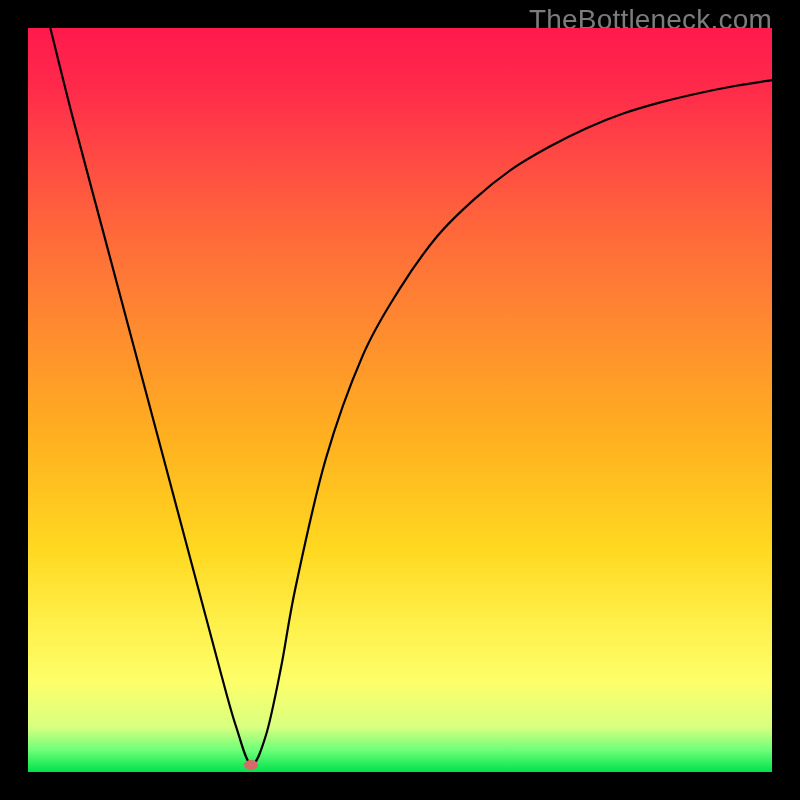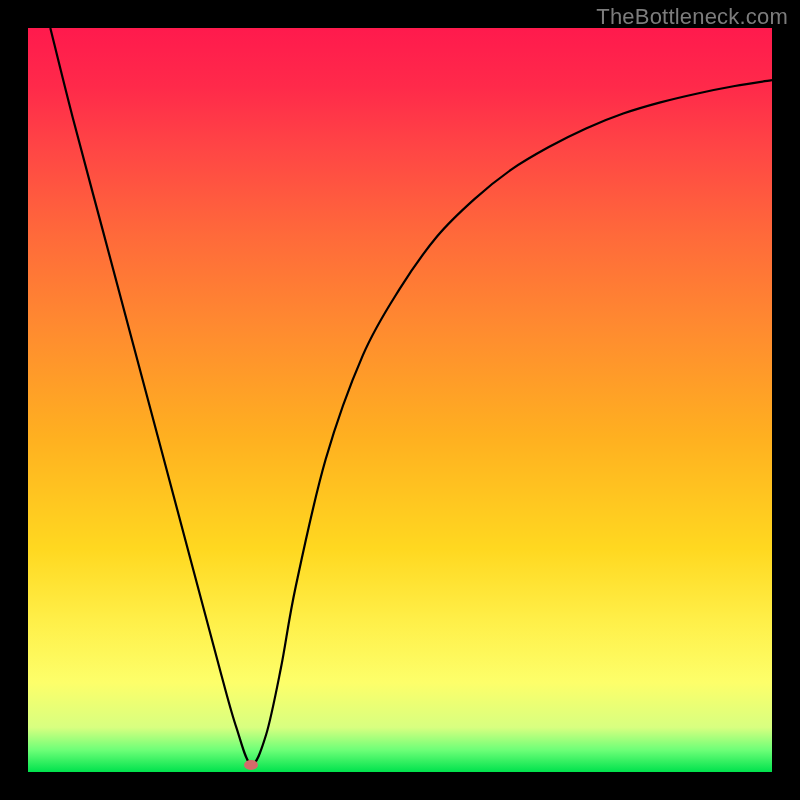--- a/index.html
+++ b/index.html
@@ -27,23 +27,23 @@
       #fff04a 80%,
       #fdff6a 88%,
       #d8ff80 94%,
       #6fff78 97%,
       #00e24d 100%
     );
   }
   .watermark {
     position: absolute;
     top: 4px;
-    right: 12px;
+    right: 28px;
     color: #7c7c7c;
-    font-size: 22px;
+    font-size: 28px;
     font-weight: 500;
     letter-spacing: 0.2px;
   }
   svg.curve {
     position: absolute;
     top: 0;
     left: 0;
     width: 744px;
     height: 744px;
   }

